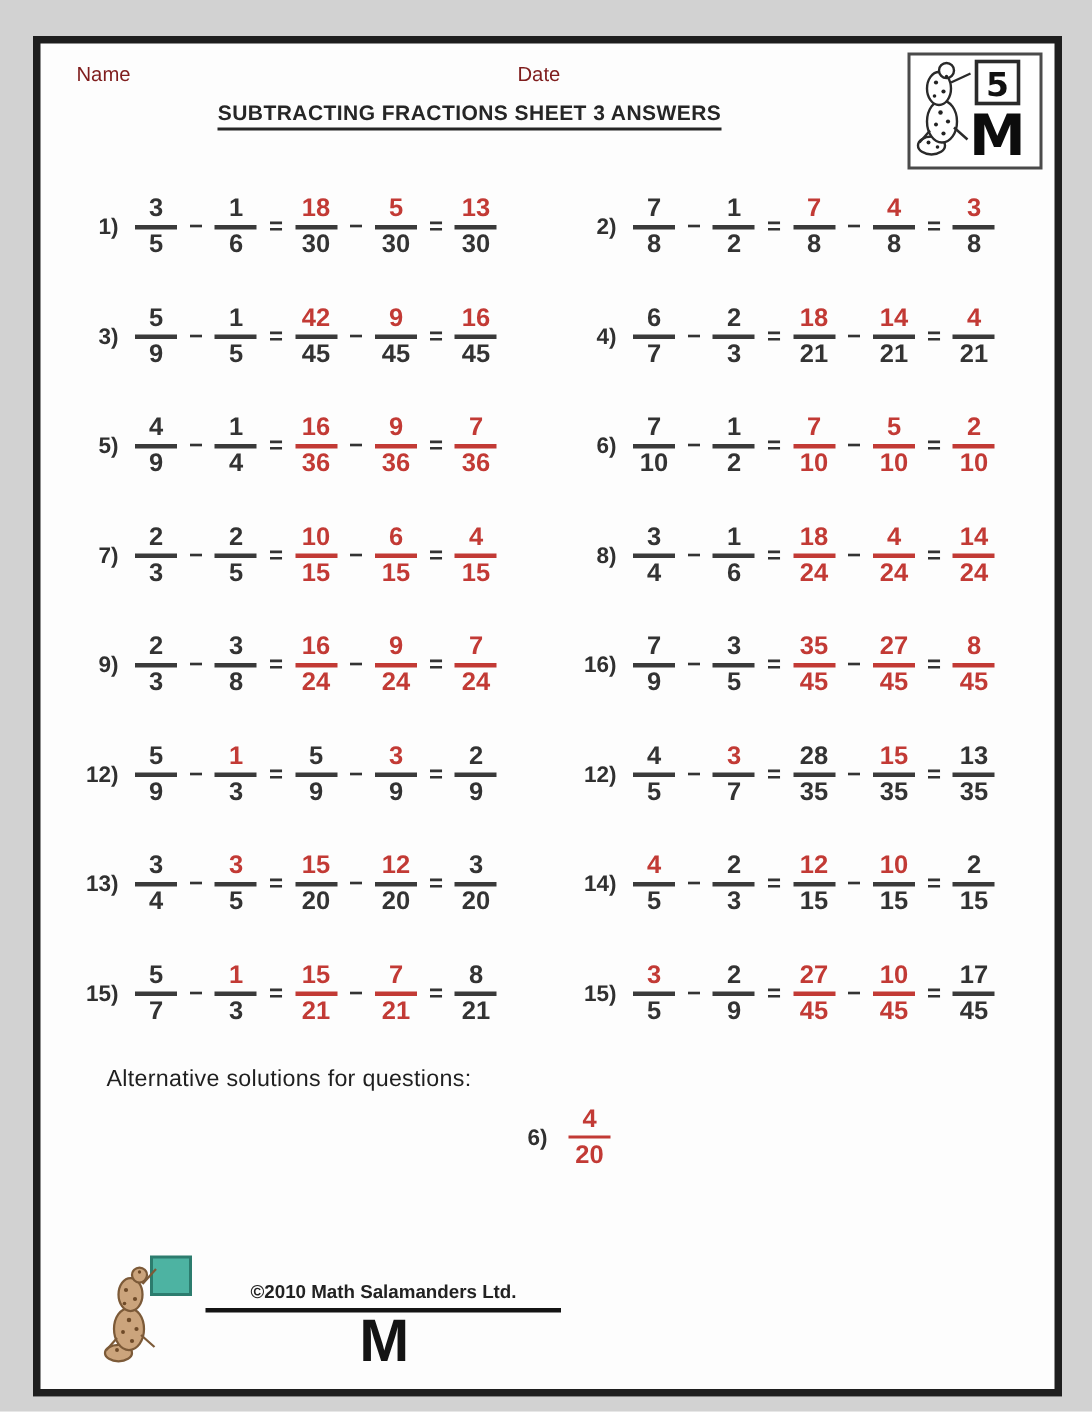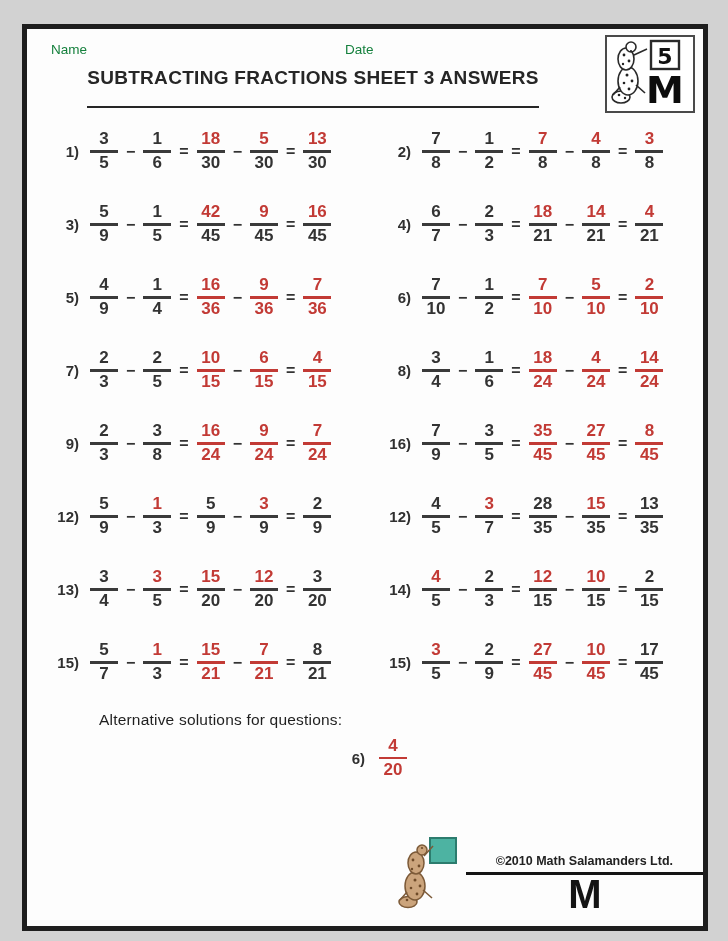--- a/index.html
+++ b/index.html
@@ -6,27 +6,27 @@
   body{
     width:728px;height:941px;position:relative;
     background:#d2d2d2;
     font-family:"Liberation Sans","DejaVu Sans",sans-serif;
     overflow:hidden;
   }
   .page{
     position:absolute;left:22px;top:24px;right:20px;bottom:10px;
     background:#fdfdfd;border:5px solid #1e1e1e;
   }
-  .meta-label{position:absolute;font-size:13.5px;color:#15803d;font-weight:500;}
+  .meta-label{position:absolute;font-size:13.5px;color:#7f1d1d;font-weight:500;}
   .name-label{left:24px;top:13px;}
   .date-label{left:318px;top:13px;}
   .title-wrap{position:absolute;top:38px;left:0;width:572px;text-align:center;}
   .title-text{
-    display:inline-block;font-size:19px;font-weight:700;color:#262626;
-    border-bottom:2.5px solid #262626;padding-bottom:17px;letter-spacing:.3px;
+    display:inline-block;font-size:14px;font-weight:700;color:#262626;
+    border-bottom:2.5px solid #262626;padding-bottom:2px;letter-spacing:.3px;
   }
   .corner-logo{
     position:absolute;top:6px;right:8px;width:86px;height:74px;
     border:2px solid #4a4a4a;background:#fff;
   }
   #problems{
     position:absolute;top:86px;left:8px;right:4px;
     display:grid;grid-template-columns:1fr 1fr;grid-auto-rows:73px;
   }
   .problem{display:flex;align-items:center;padding-left:12px;}
@@ -34,26 +34,26 @@
     font-size:15px;font-weight:600;color:#303030;}
   .frac{
     display:inline-flex;flex-direction:column;align-items:center;
     line-height:1.08;font-weight:700;font-size:17px;color:var(--ink);
     min-width:28px;
   }
   .frac .bar{height:2.4px;background:#3a3a3a;align-self:stretch;margin:1.5px 0;min-width:26px;}
   .frac .bar.red{background:var(--red);}
   .red{color:var(--red);}
   .op{margin:0 8px;font-weight:700;font-size:16px;color:#333;}
-  .alt-heading{position:absolute;top:682px;left:72px;font-size:15.5px;color:#1f1f1f;letter-spacing:.2px;}
+  .alt-heading{position:absolute;top:682px;left:44px;font-size:15.5px;color:#1f1f1f;letter-spacing:.2px;}
   .alt-item{position:absolute;top:708px;left:314px;display:flex;align-items:center;}
   .alt-item .plabel{min-width:24px;margin-right:14px;}
   .footer{
     position:absolute;left:0;right:0;bottom:16px;
-    display:flex;justify-content:flex-end;align-items:flex-end;gap:8px;padding-left:40px;
+    display:flex;justify-content:flex-start;align-items:flex-end;gap:8px;padding-left:40px;
   }
   .footer-col{display:flex;flex-direction:column;align-items:center;}
   .copyright{
     font-size:12.5px;font-weight:700;color:#222;
     padding:0 30px 4px 30px;border-bottom:3px solid #141414;margin-bottom:3px;
     white-space:nowrap;
   }
   .wordmark{display:flex;align-items:baseline;color:#141414;}
   .wordmark .wm-initial{font-size:40px;font-weight:900;line-height:.8;margin-right:-1px;}
   .wordmark .wm-rest{font-size:26px;font-weight:900;letter-spacing:1.5px;line-height:.9;}

